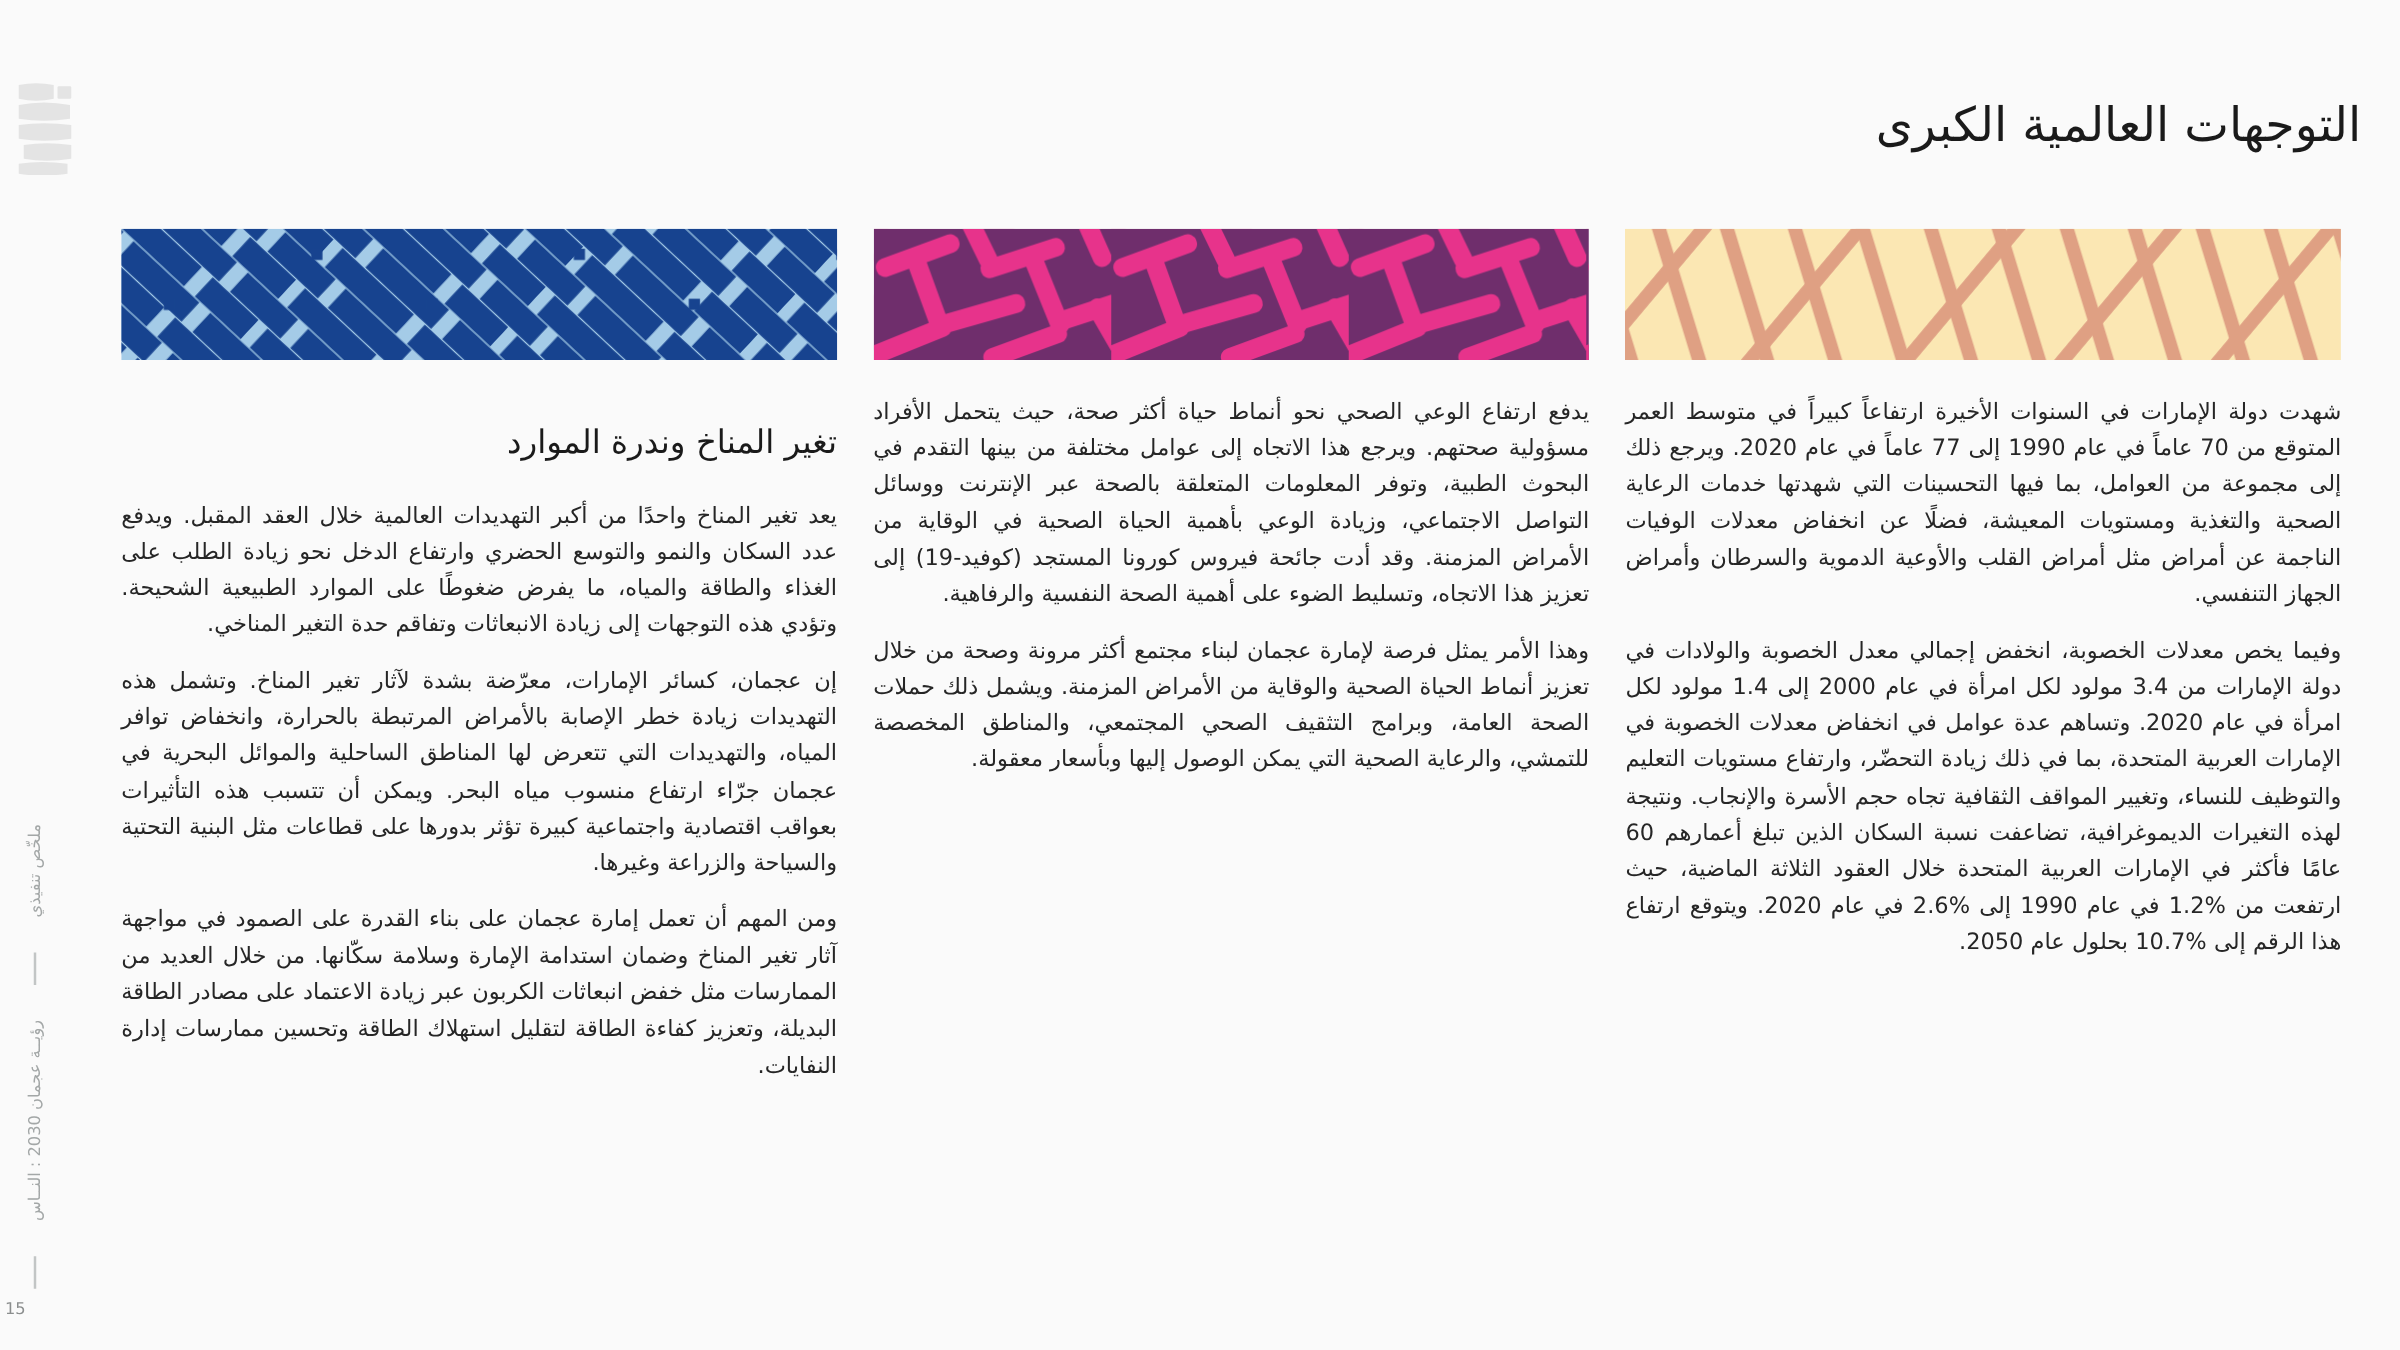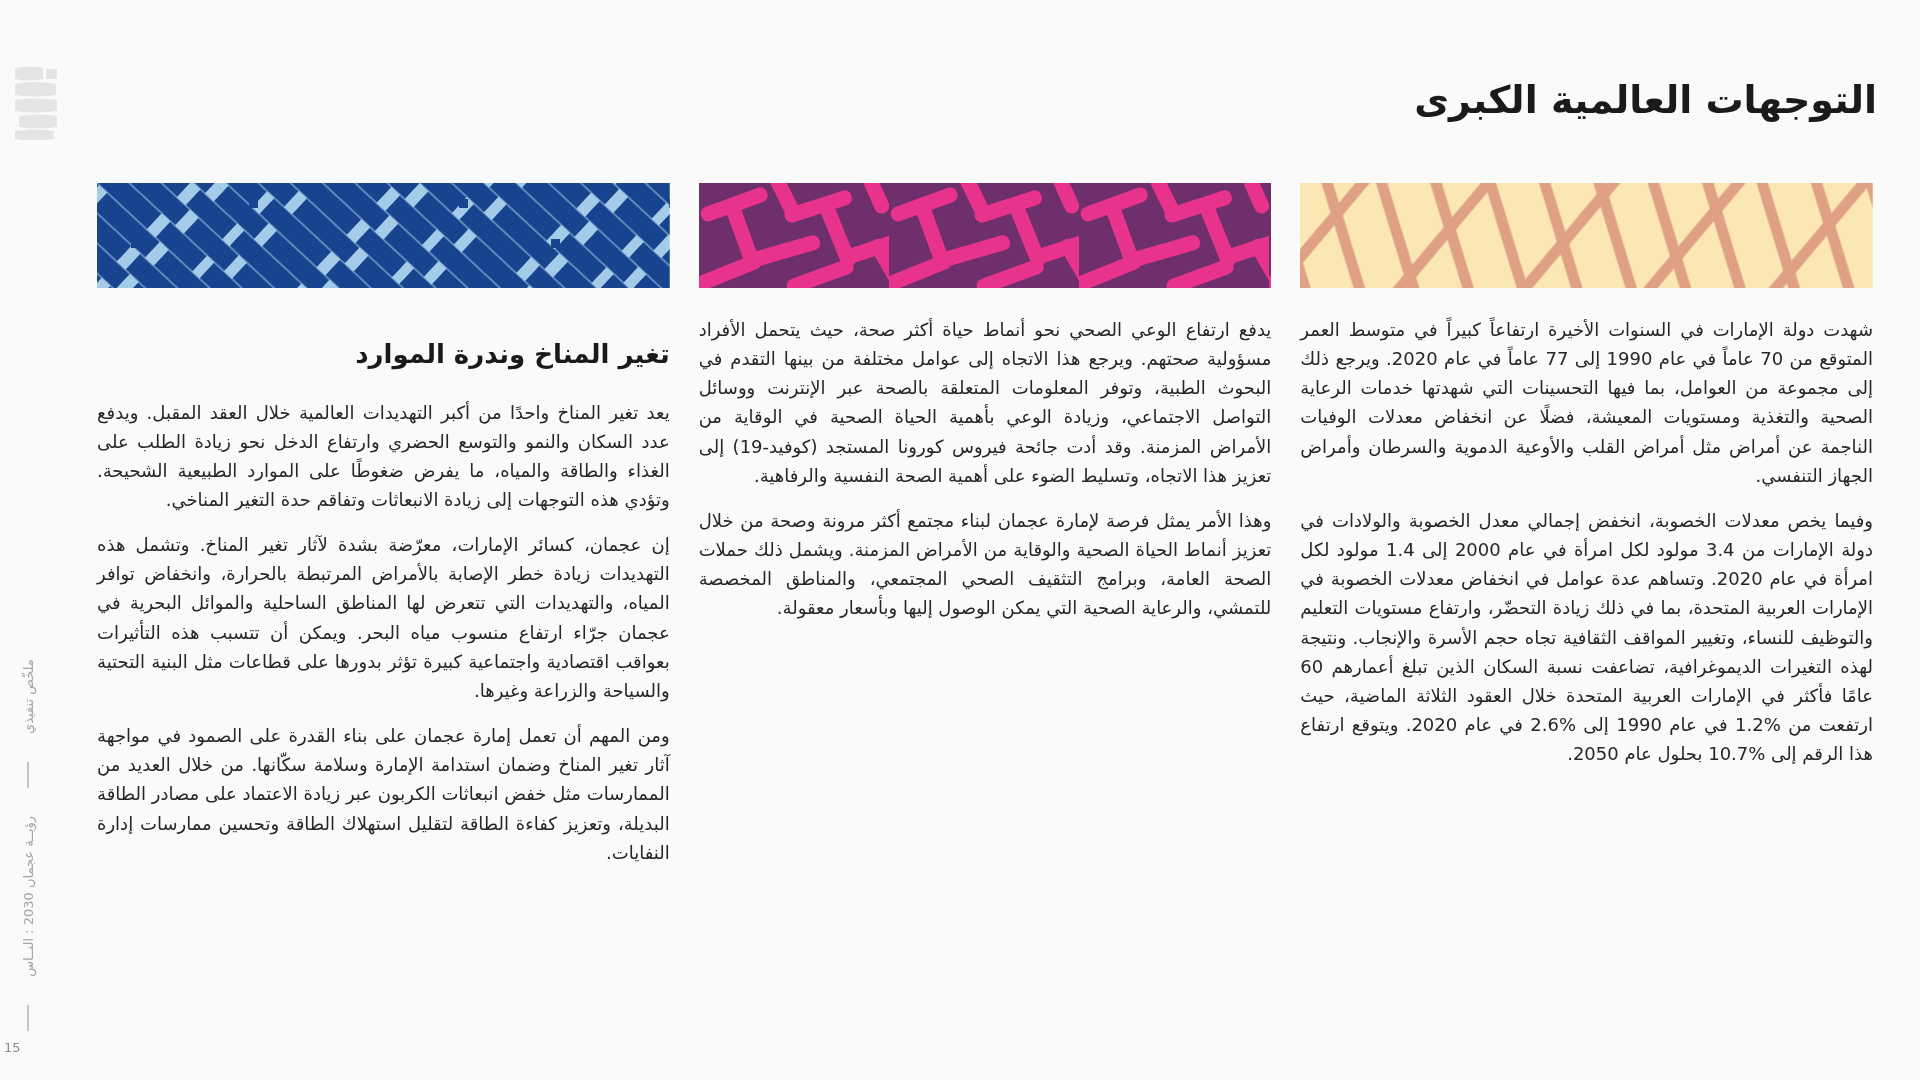--- a/index.html
+++ b/index.html
@@ -31,37 +31,37 @@
     font-size:13px;color:var(--muted);letter-spacing:.2px;white-space:nowrap;
   }
   .vsep{width:26px;height:2px;background:#c2c5c5;flex:0 0 auto}
   .page-number{
     position:absolute;left:4px;top:1040px;
     font-size:13px;color:#8b8e8e;
   }
 
   
   .page-title{
-    position:absolute;top:78px;right:43px;
+    position:absolute;top:78px;right:31px;
     direction:rtl;text-align:right;
-    font-size:38px;font-weight:700;color:var(--heading);
+    font-size:38px;font-weight:400;color:var(--heading);
     letter-spacing:0;
   }
 
   
   .columns{
     position:absolute;top:183px;left:97px;right:47px;
     display:grid;grid-template-columns:repeat(3,1fr);gap:29px;
     direction:rtl;
   }
   .trend-column{direction:rtl}
   .banner{display:block;width:100%;height:105px}
   .trend-heading{
     margin-top:50px;
-    font-size:26px;font-weight:700;color:var(--heading);
+    font-size:26px;font-weight:400;color:var(--heading);
     text-align:right;line-height:1.25;
   }
   .trend-body p{
     margin-top:16px;
     font-size:18px;line-height:1.62;color:var(--text);
     text-align:justify;text-align-last:right;
   }
   .trend-body p:first-child{margin-top:27px}
 </style>
 </head>

